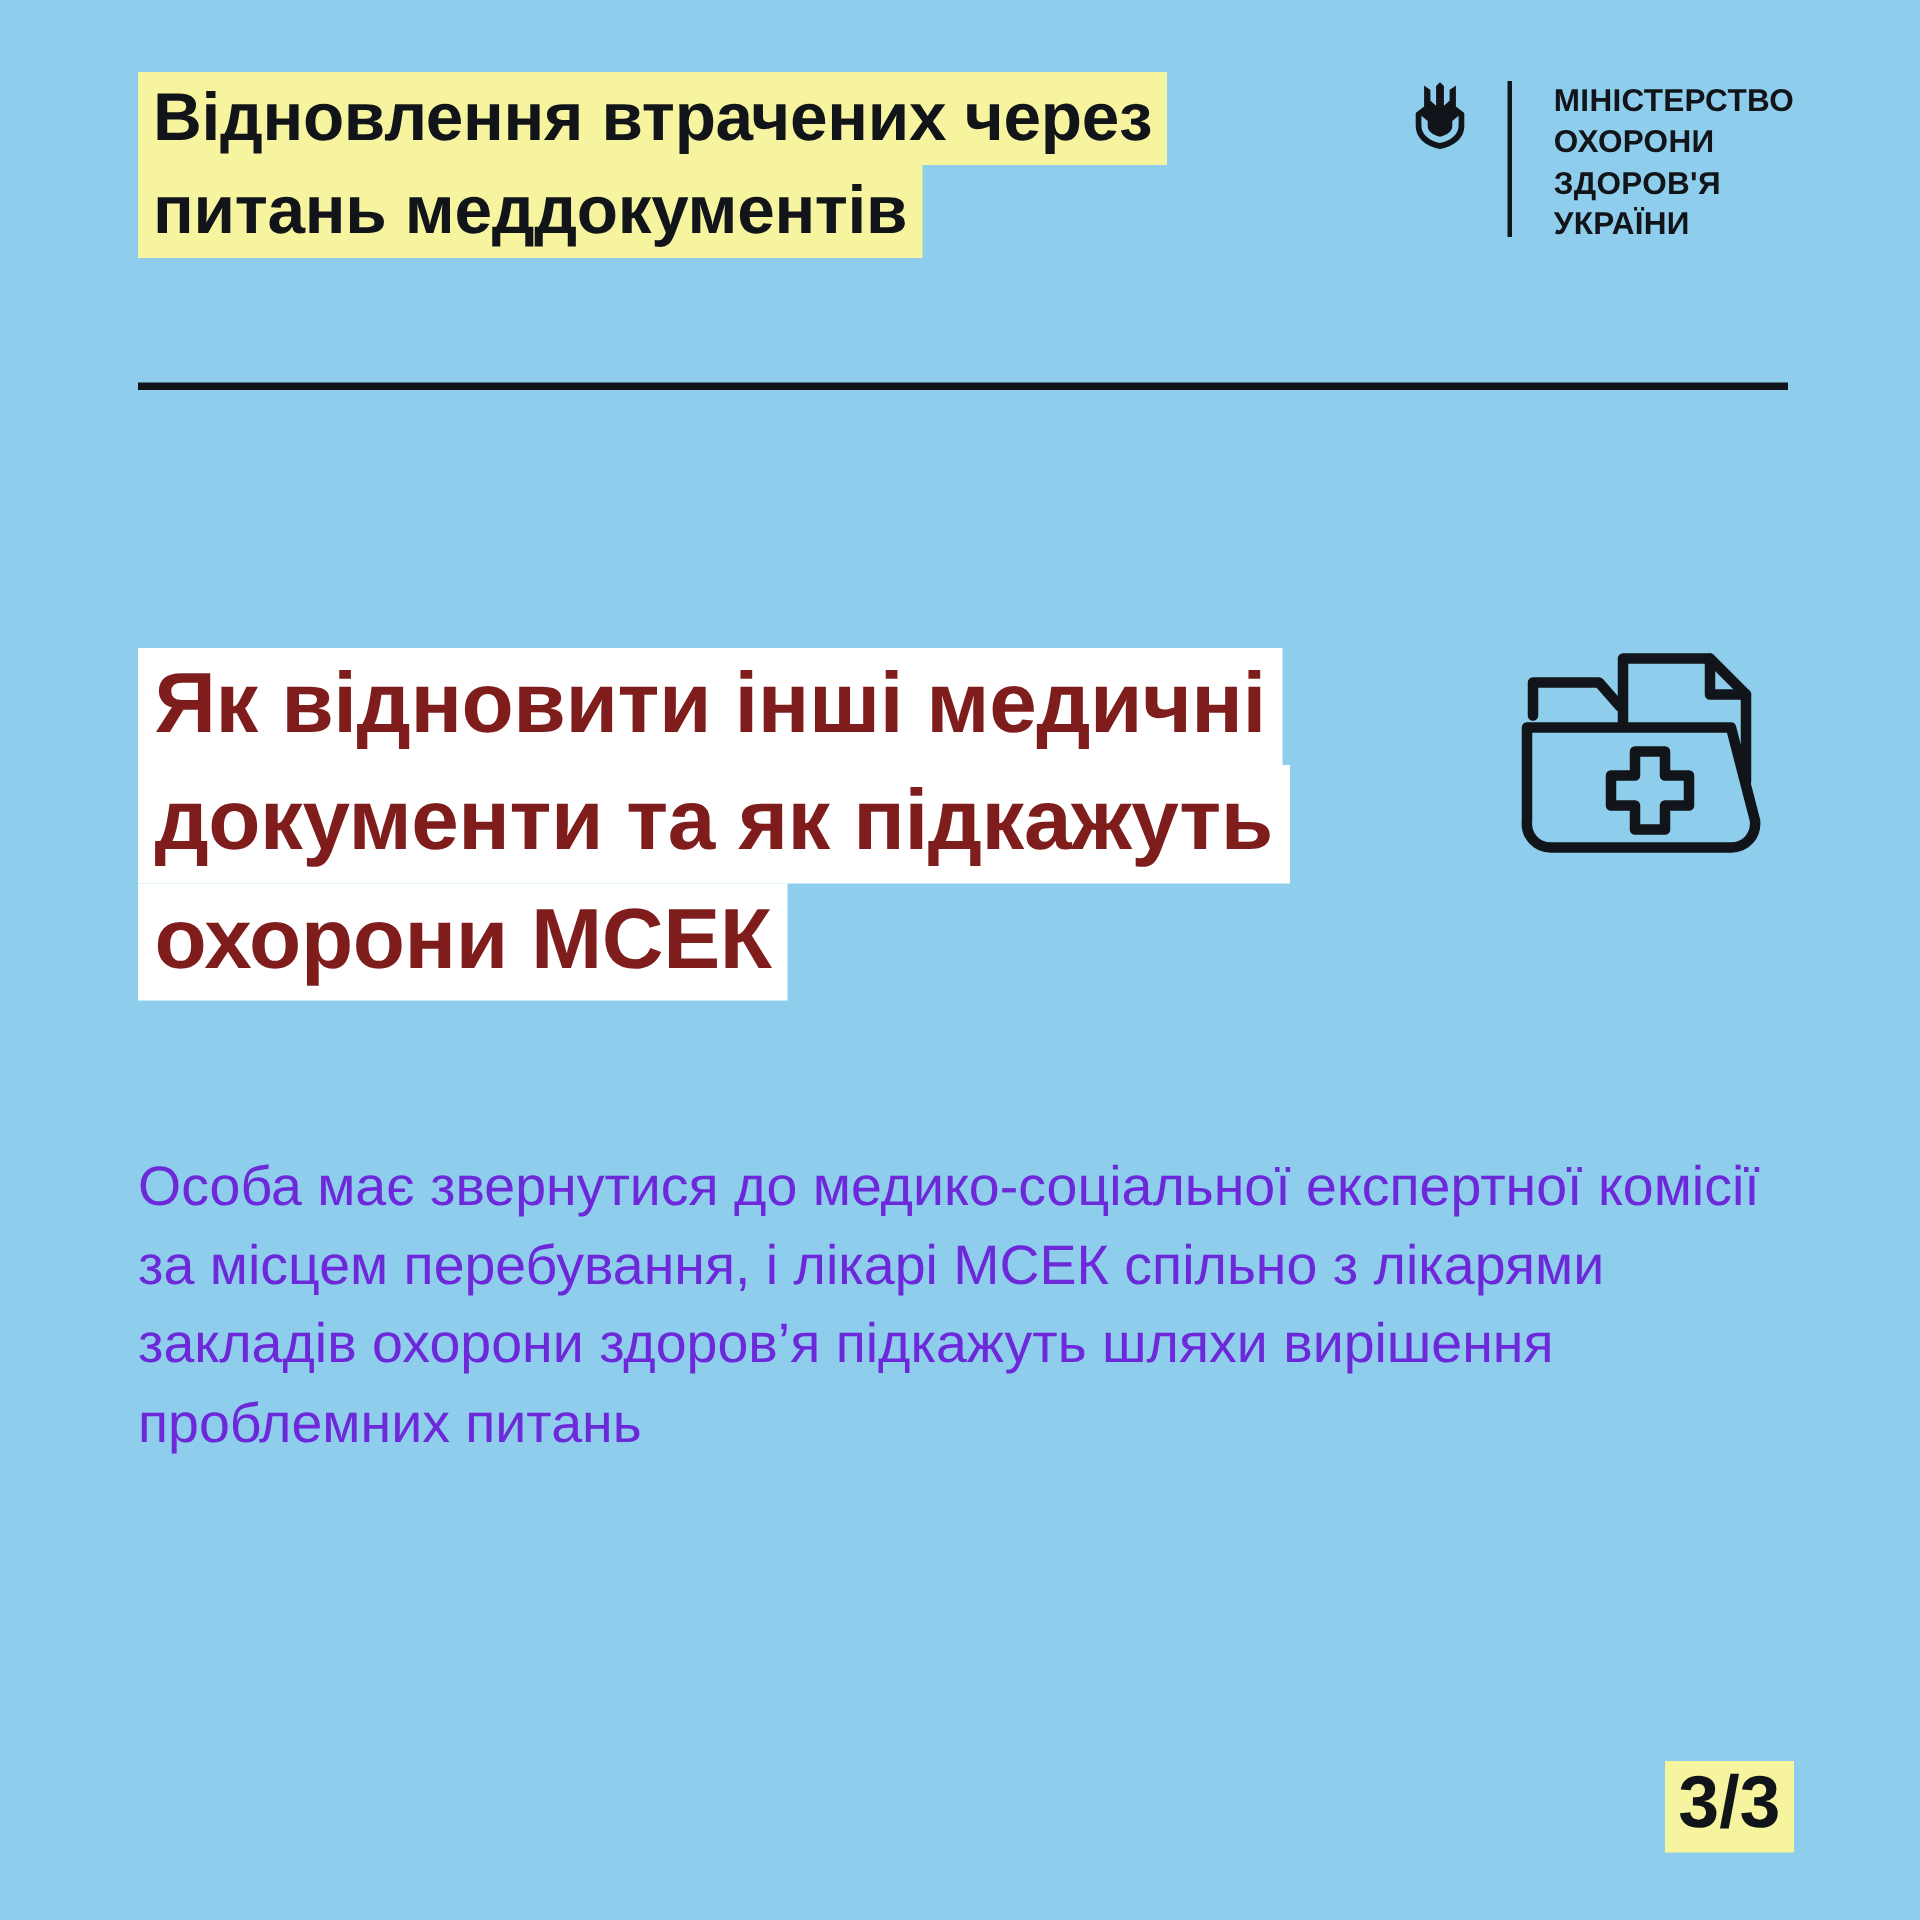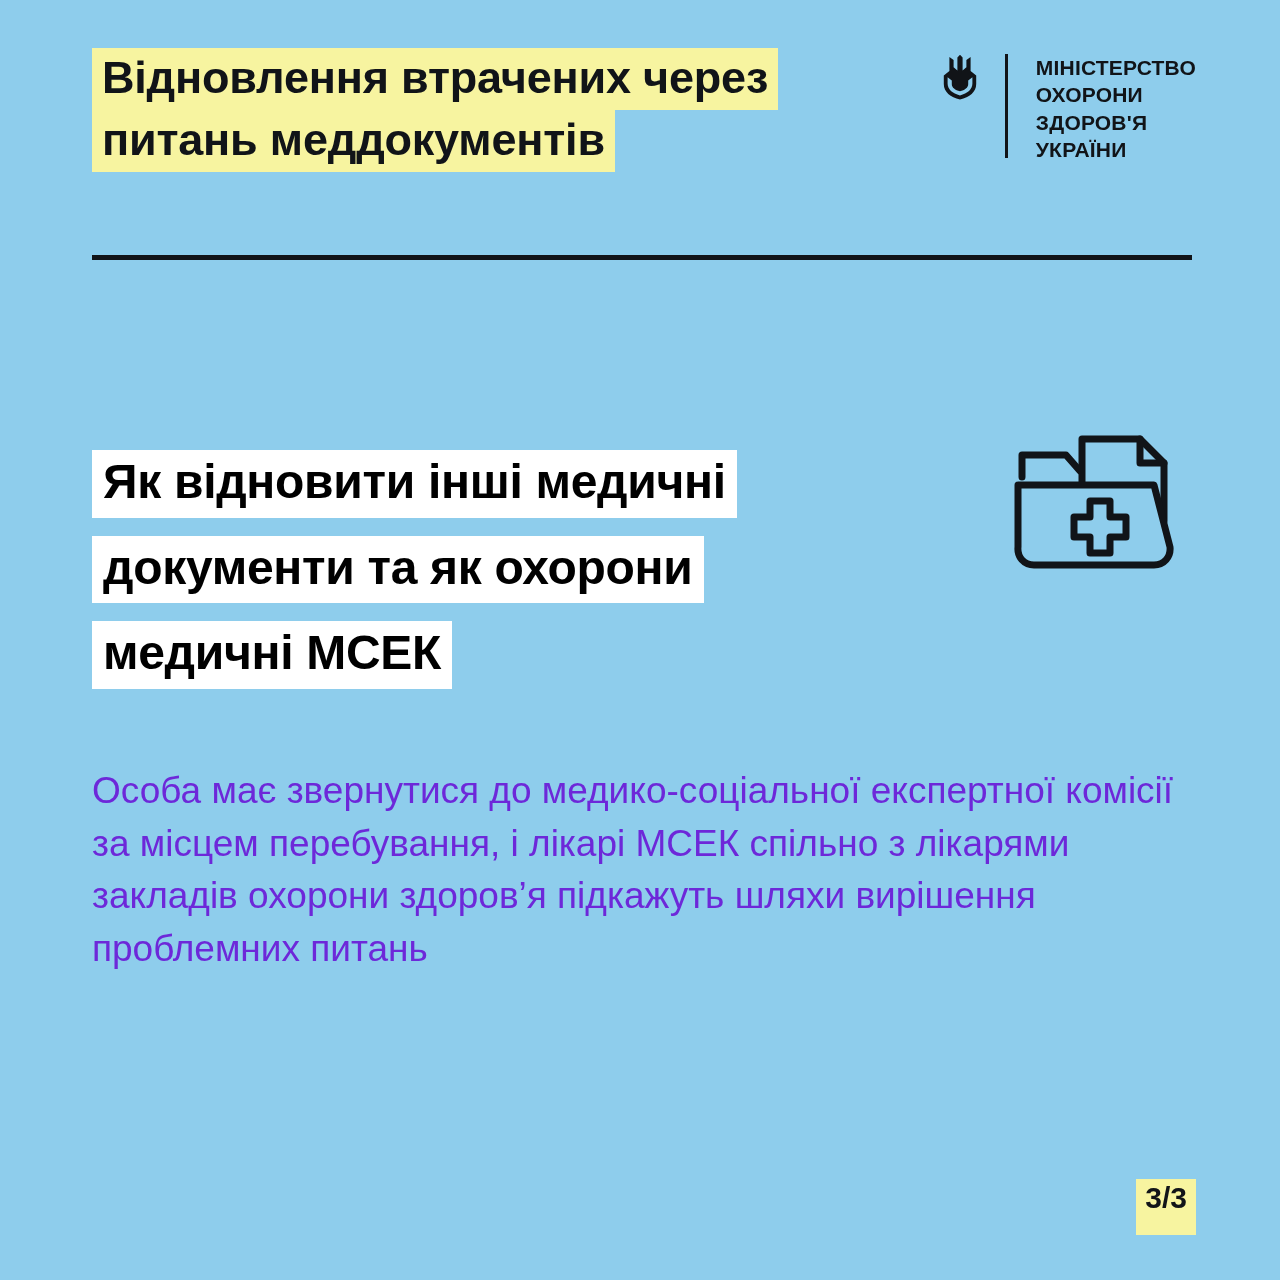--- a/index.html
+++ b/index.html
@@ -87,28 +87,27 @@
   
   .main-heading {
     position: absolute;
     top: 432px;
     left: 92px;
     max-width: 840px;
   }
   .heading-line {
     display: inline-block;
     background: #ffffff;
-    color: #000000;
-    font-size: 48px;
+    color: #7f1d1d;
+    font-size: 57px;
     font-weight: bold;
     line-height: 1.18;
     padding: 4px 11px 7px 11px;
     white-space: nowrap;
     letter-spacing: -0.3px;
-    margin-top: 18px;
   }
 
   
   .illustration {
     position: absolute;
     top: 425px;
     right: 96px;
     width: 180px;
     height: 170px;
   }
@@ -128,23 +127,23 @@
     margin: 0;
   }
 
   
   .page-counter {
     position: absolute;
     right: 84px;
     bottom: 45px;
     background: #f7f4a0;
     color: #111418;
-    font-size: 30px;
-    font-weight: bold;
-    padding: 2px 9px 21px 9px;
+    font-size: 49px;
+    font-weight: bold;
+    padding: 2px 9px 5px 9px;
     line-height: 1.1;
   }
 </style>
 </head>
 <body>
 
 <div class="card">
 
   <div class="header">
 
@@ -167,22 +166,22 @@
         <div>УКРАЇНИ</div>
       </div>
     </div>
 
   </div>
 
   <div class="rule"></div>
 
   <div class="main-heading">
     <div class="heading-line">Як відновити інші медичні</div><br>
-    <div class="heading-line">документи та як охорони</div><br>
-    <div class="heading-line">медичні МСЕК</div>
+    <div class="heading-line">документи та як підкажуть</div><br>
+    <div class="heading-line">охорони МСЕК</div>
   </div>
 
   <div class="illustration">
     <svg viewBox="0 0 180 170" xmlns="http://www.w3.org/2000/svg" aria-hidden="true">
       <g fill="none" stroke="#111418" stroke-width="7" stroke-linejoin="round" stroke-linecap="round">
 
         <path d="M18 52 L18 30 L62 30 L76 46 L150 46 L150 62"></path>
 
         <path d="M78 14 L136 14 L160 38 L160 96 L78 96 Z" fill="#8ecdec"></path>
         <path d="M136 14 L136 38 L160 38"></path>

